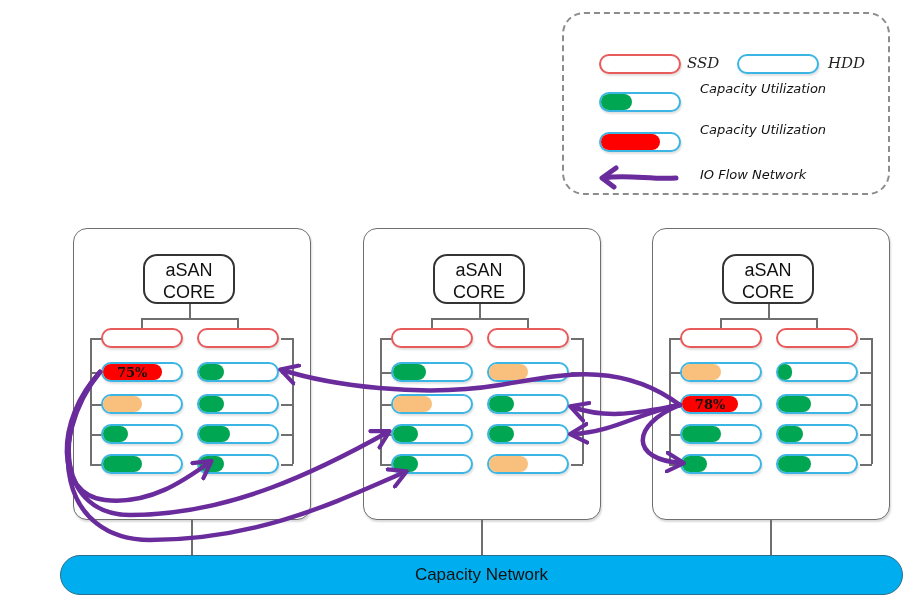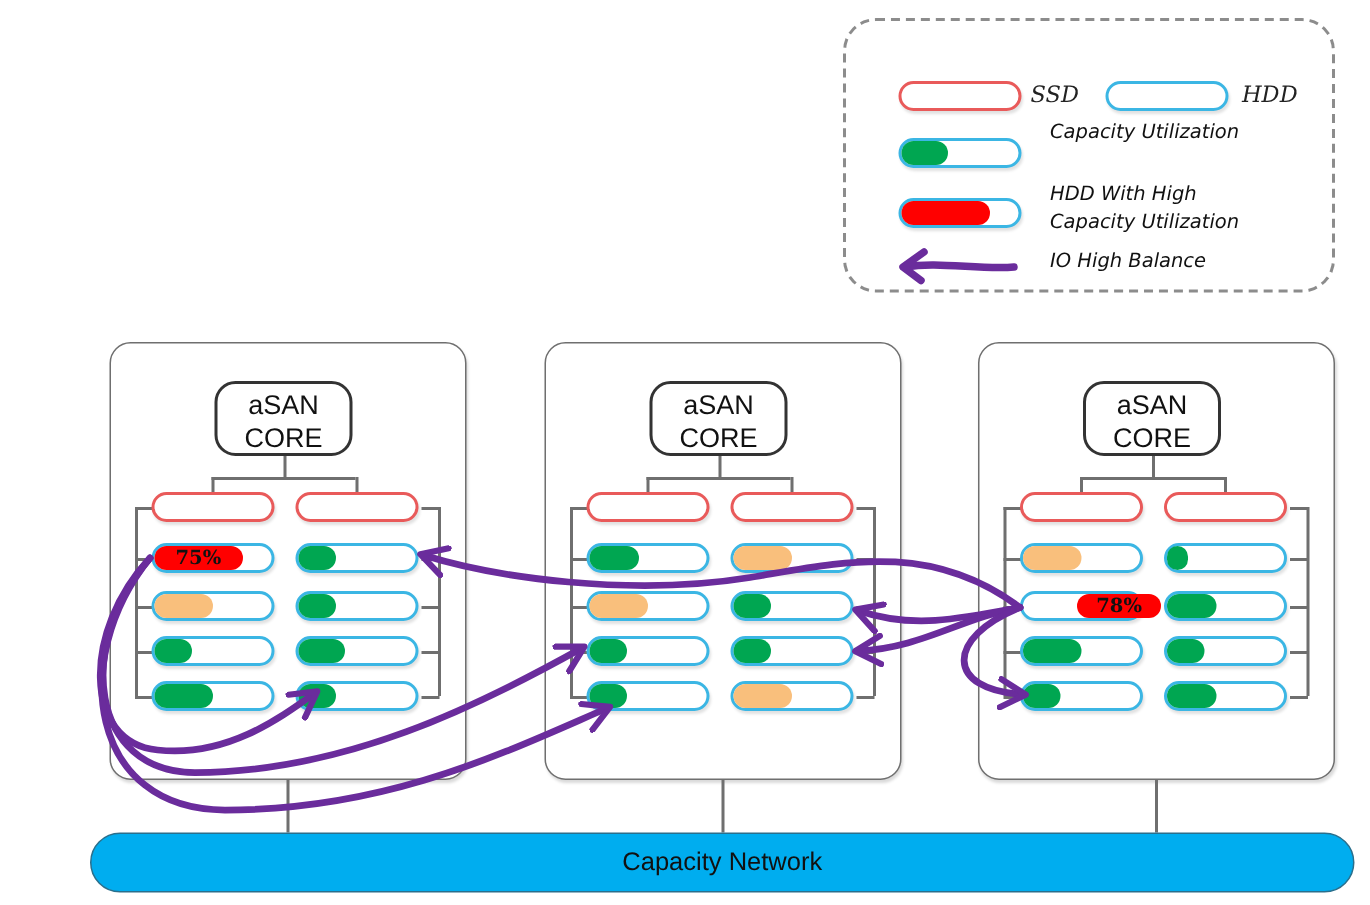--- a/index.html
+++ b/index.html
@@ -41,29 +41,28 @@
     <div class="fill low" style="width:40%;"></div>
   </div>
   <div class="abs lg-text" style="left:136px;top:65px;">
     <div>Capacity Utilization</div>
   </div>
 
   <div class="pill hdd" style="left:35px;top:118px;">
     <div class="fill high" style="width:75%;"></div>
   </div>
   <div class="abs lg-text" style="left:136px;top:106px;">
-    <div>HDD With High</div>
     <div>Capacity Utilization</div>
   </div>
 
   <svg class="abs" style="left:30px;top:148px;" width="90" height="30">
     <path d="M82 16 C 60 18, 30 12, 10 16" stroke="#6a2c9c" stroke-width="5" fill="none" stroke-linecap="round"></path>
     <path d="M22 6 L 8 16 L 20 25" stroke="#6a2c9c" stroke-width="5" fill="none" stroke-linecap="round" stroke-linejoin="round"></path>
   </svg>
-  <div class="abs lg-text" style="left:136px;top:151px;">IO High Balance</div>
+  <div class="abs lg-text" style="left:136px;top:151px;">IO Flow Network</div>
 </div>
 
 <div id="nodes">
     <div class="abs node" style="left: 73px; top: 228px; width: 238px; height: 292px;"></div>
     <div class="abs core" style="left: 143px; top: 254px; width: 92px; height: 50px;">
       <div>aSAN</div>
       <div>CORE</div>
     </div>
     <div class="wire" style="left: 189px; top: 304px; width: 1.5px; height: 15px;"></div>
     <div class="wire" style="left: 141px; top: 318px; width: 96px; height: 1.5px;"></div>
@@ -178,21 +177,21 @@
     <div class="wire" style="left: 669px; top: 434px; width: 12px; height: 1.5px;"></div>
     <div class="wire" style="left: 860px; top: 434px; width: 12px; height: 1.5px;"></div>
     <div class="wire" style="left: 669px; top: 464px; width: 12px; height: 1.5px;"></div>
     <div class="wire" style="left: 860px; top: 464px; width: 12px; height: 1.5px;"></div>
     <div class="wire" style="left: 770px; top: 520px; width: 2px; height: 35px;"></div>
     <div class="pill ssd" style="left: 680px; top: 328px;"></div>
     <div class="pill hdd" style="left: 680px; top: 362px;">
       <div class="fill mid" style="width: 50%;"></div>
     </div>
     <div class="pill hdd" style="left: 680px; top: 394px;">
-      <div class="fill high" style="width: 72%; margin-left: 36px;">
+      <div class="fill high" style="width: 72%;">
         <span>78%</span>
       </div>
     </div>
     <div class="pill hdd" style="left: 680px; top: 424px;">
       <div class="fill low" style="width: 50%;"></div>
     </div>
     <div class="pill hdd" style="left: 680px; top: 454px;">
       <div class="fill low" style="width: 32%;"></div>
     </div>
     <div class="pill ssd" style="left: 776px; top: 328px;"></div>

